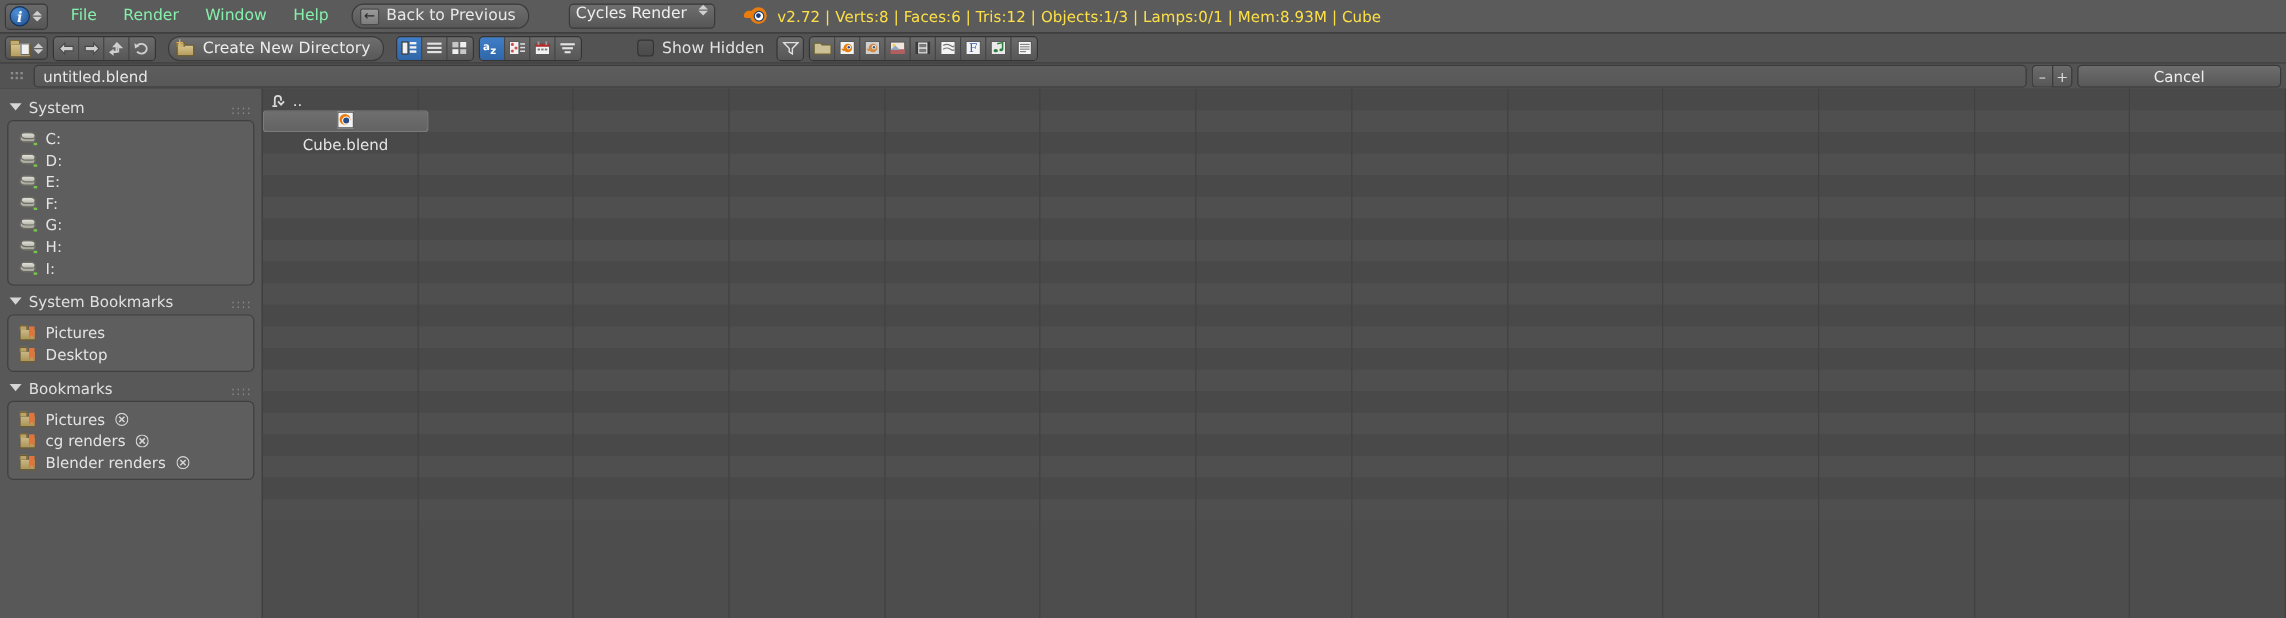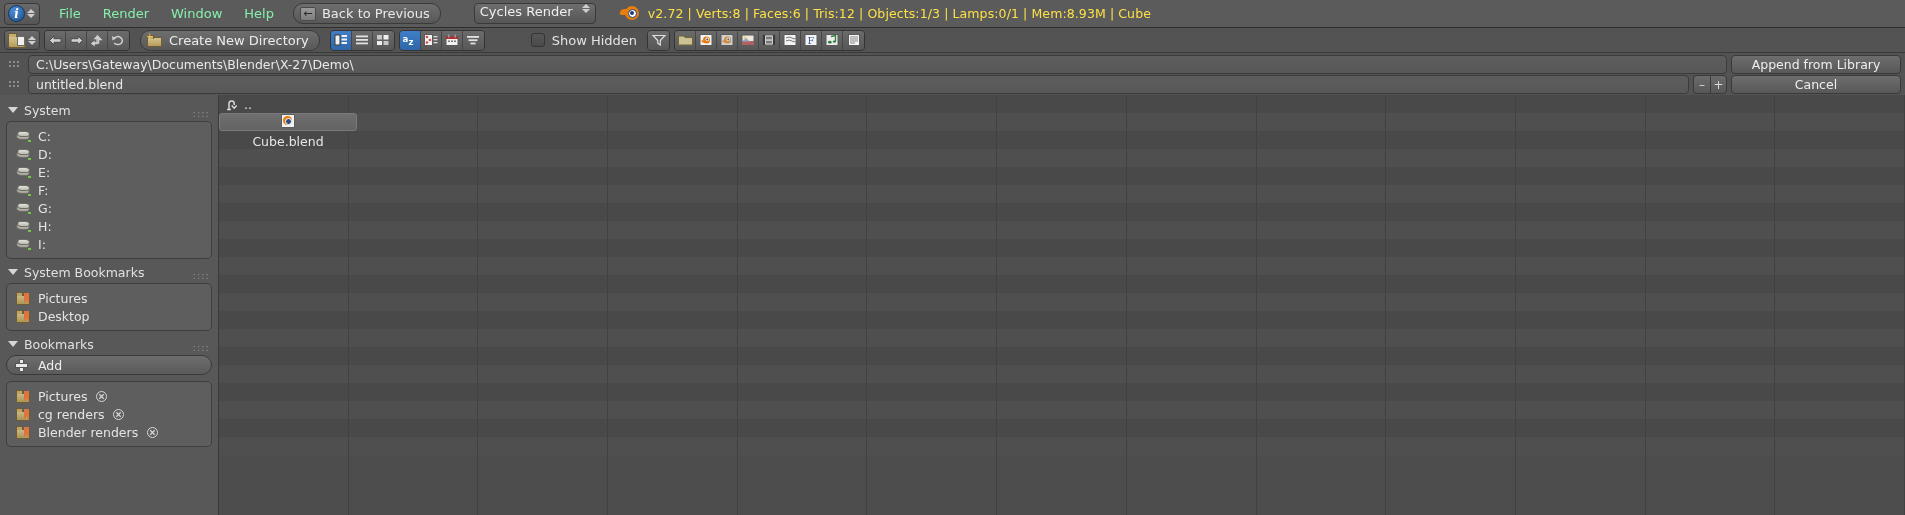--- a/index.html
+++ b/index.html
@@ -578,34 +578,20 @@
             <rect x="1.5" y="0.5" width="11" height="11" fill="#f6f6f6" stroke="#5a5a5a"></rect>
             <rect x="3" y="2.5" width="8" height="1" fill="#888"></rect>
             <rect x="3" y="4.5" width="8" height="1" fill="#888"></rect>
             <rect x="3" y="6.5" width="8" height="1" fill="#888"></rect>
             <rect x="3" y="8.5" width="5" height="1" fill="#888"></rect>
           </svg>
       </div>
     </div>
   </div>
 
-  <div class="pathrow">
-    <span class="grip">
-      <span class="gripdots">
-          <i></i>
-          <i></i>
-          <i></i>
-          <i></i>
-          <i></i>
-          <i></i>
-        </span>
-    </span>
-    <div class="textfield" title="Directory path">C:\Users\Gateway\Documents\Blender\X-27\Demo\</div>
-    <div class="action-btn">Append from Library</div>
-  </div>
 
   <div class="namerow">
     <span class="grip">
       <span class="gripdots">
           <i></i>
           <i></i>
           <i></i>
           <i></i>
           <i></i>
           <i></i>
@@ -713,24 +699,20 @@
             <span>Desktop</span>
           </div>
         </div>
       </div>
 
       <div class="panel">
         <div class="panel-header">
           <span class="tri"></span>
           <span>Bookmarks</span>
           <span class="dots">::::</span>
-        </div>
-        <div class="add-btn">
-          <span class="plus-glyph"></span>
-          <span>Add</span>
         </div>
         <div class="panel-box">
           <div class="srow bmrow">
             <span style="display:flex;align-items:center;gap:7px;">
               <span class="bm-glyph">
                   <i class="fb"></i>
                   <i class="ft"></i>
                   <i class="rib"></i>
                 </span>
               <span>Pictures</span>

